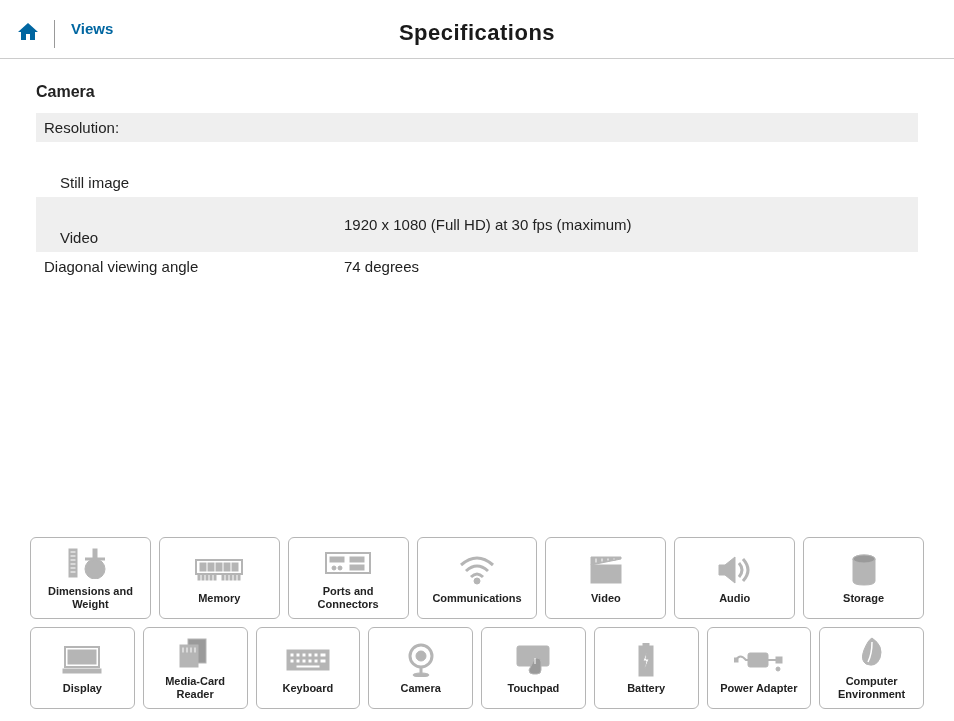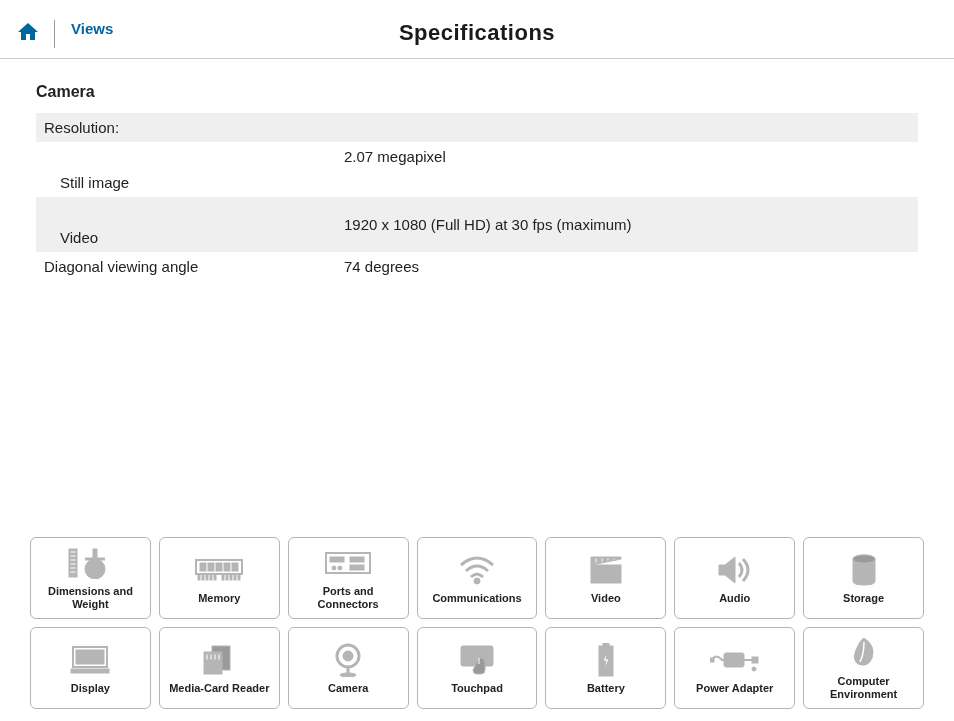--- a/index.html
+++ b/index.html
@@ -120,21 +120,20 @@
 
 <div class="content">
   <div class="section-title">Camera</div>
   <div id="spec-rows">
       <div class="spec-row alt">
         <div class="spec-label">Resolution:</div>
         <div class="spec-value"></div>
       </div>
       <div class="spec-row">
         <div class="spec-label indent">Still image</div>
-        <div class="spec-value">2.07 megapixel</div>
       </div>
       <div class="spec-row alt">
         <div class="spec-label indent">Video</div>
         <div class="spec-value">1920 x 1080 (Full HD) at 30 fps (maximum)</div>
       </div>
       <div class="spec-row">
         <div class="spec-label">Diagonal viewing angle</div>
         <div class="spec-value">74 degrees</div>
       </div>
     </div>
@@ -259,20 +258,41 @@
             <rect x="6" y="10" width="2" height="6" fill="#fff"></rect>
             <rect x="10" y="10" width="2" height="6" fill="#fff"></rect>
             <rect x="14" y="10" width="2" height="6" fill="#fff"></rect>
             <rect x="18" y="10" width="2" height="6" fill="#fff"></rect>
           </svg>
         </div>
         <div class="nav-tile-label">Media-Card Reader</div>
       </div>
       <div class="nav-tile">
         <div class="icon-box">
+          <svg width="46" height="24" viewBox="0 0 46 24">
+            <rect x="2" y="2" width="42" height="20" fill="#b5b5b5"></rect>
+            <rect x="5" y="5" width="4" height="4" fill="#fff"></rect>
+            <rect x="11" y="5" width="4" height="4" fill="#fff"></rect>
+            <rect x="17" y="5" width="4" height="4" fill="#fff"></rect>
+            <rect x="23" y="5" width="4" height="4" fill="#fff"></rect>
+            <rect x="29" y="5" width="4" height="4" fill="#fff"></rect>
+            <rect x="35" y="5" width="6" height="4" fill="#fff"></rect>
+            <rect x="5" y="11" width="4" height="4" fill="#fff"></rect>
+            <rect x="11" y="11" width="4" height="4" fill="#fff"></rect>
+            <rect x="17" y="11" width="4" height="4" fill="#fff"></rect>
+            <rect x="23" y="11" width="4" height="4" fill="#fff"></rect>
+            <rect x="29" y="11" width="4" height="4" fill="#fff"></rect>
+            <rect x="35" y="11" width="6" height="4" fill="#fff"></rect>
+            <rect x="11" y="17" width="24" height="3" fill="#fff"></rect>
+          </svg>
+        </div>
+        <div class="nav-tile-label">Keyboard</div>
+      </div>
+      <div class="nav-tile">
+        <div class="icon-box">
           <svg width="30" height="34" viewBox="0 0 30 34">
             <circle cx="15" cy="13" r="11" fill="none" stroke="#b5b5b5" stroke-width="3"></circle>
             <circle cx="15" cy="13" r="5" fill="#b5b5b5"></circle>
             <path d="M15 24 L15 30" stroke="#b5b5b5" stroke-width="3"></path>
             <ellipse cx="15" cy="32" rx="8" ry="2" fill="#b5b5b5"></ellipse>
           </svg>
         </div>
         <div class="nav-tile-label">Camera</div>
       </div>
       <div class="nav-tile">

